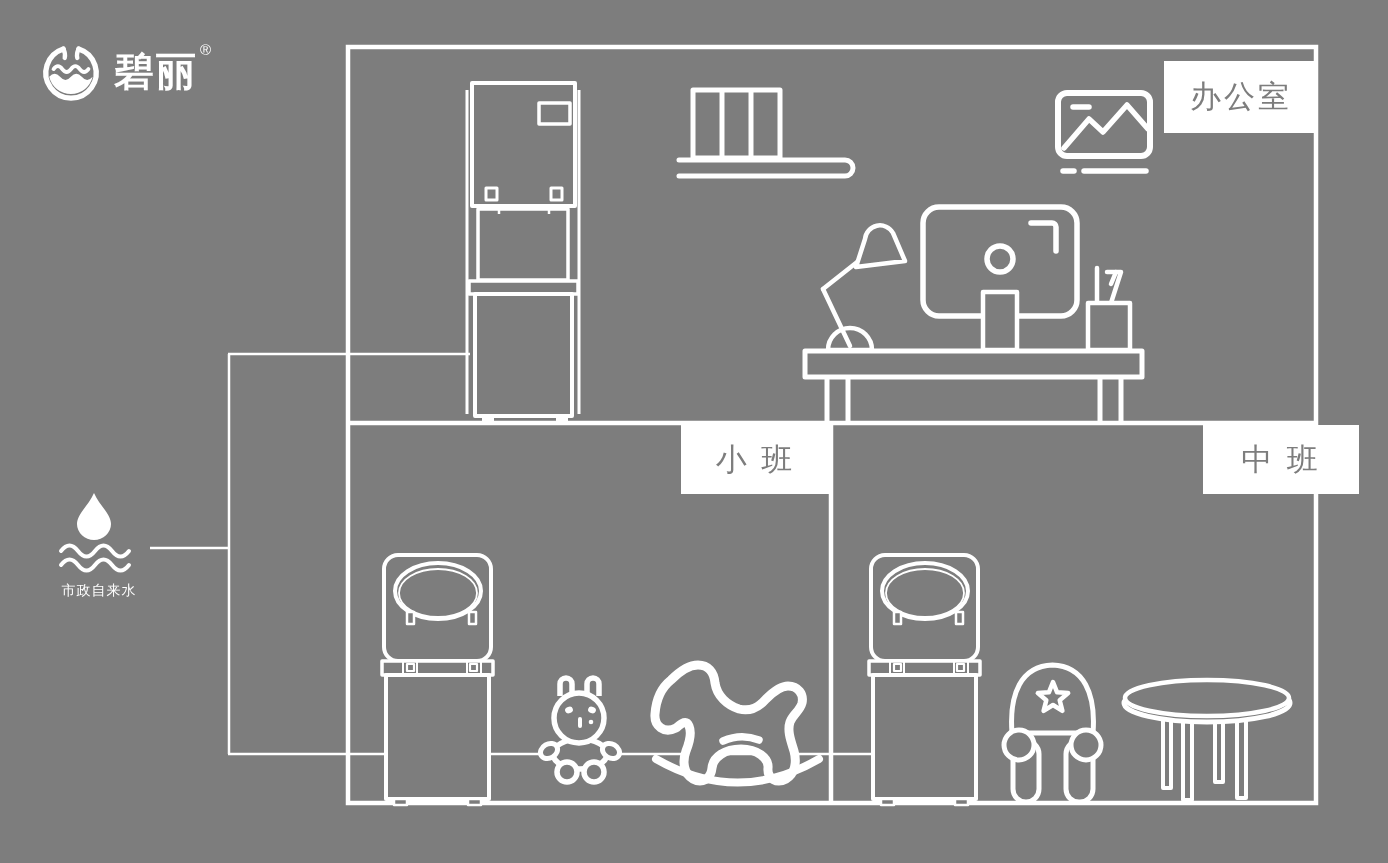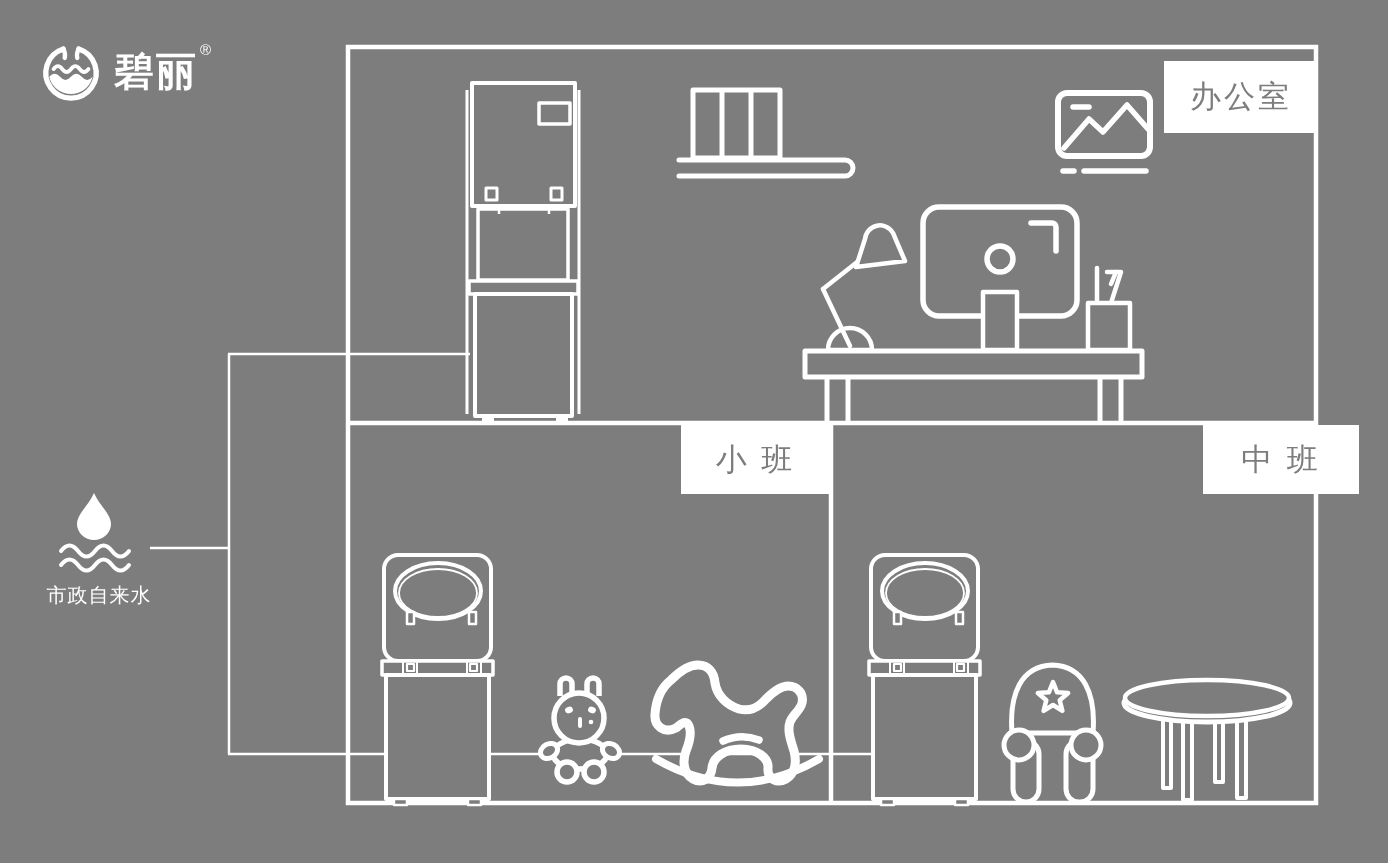--- a/index.html
+++ b/index.html
@@ -17,21 +17,21 @@
       font-size:31px;letter-spacing:3px;}
   #label-office{left:1164px;top:45px;width:154px;height:72px;margin-top:16px;}
   #label-junior{left:681px;top:425px;width:149px;height:69px;align-items:center;}
   #label-middle{left:1162px;top:425px;width:156px;height:69px;margin-left:41px;}
   
   .logo{position:absolute;left:40px;top:40px;display:flex;align-items:flex-start;color:#ffffff;}
   .logo .brand-name{font-size:40px;font-weight:bold;line-height:62px;margin-left:12px;letter-spacing:2px;}
   .logo .reg-mark{font-size:15px;line-height:15px;margin-top:2px;margin-left:2px;}
   
   .source-caption{position:absolute;left:33px;top:582px;width:132px;text-align:center;
-      color:#ffffff;font-size:20px;letter-spacing:1px;}
+      color:#ffffff;font-size:14px;letter-spacing:1px;}
 </style>
 </head>
 <body>
 
 <div class="stage">
 
 <svg class="diagram" width="1388" height="863" viewBox="0 0 1388 863" xmlns="http://www.w3.org/2000/svg">
 
   <defs>
     <g id="kidDispenser">

